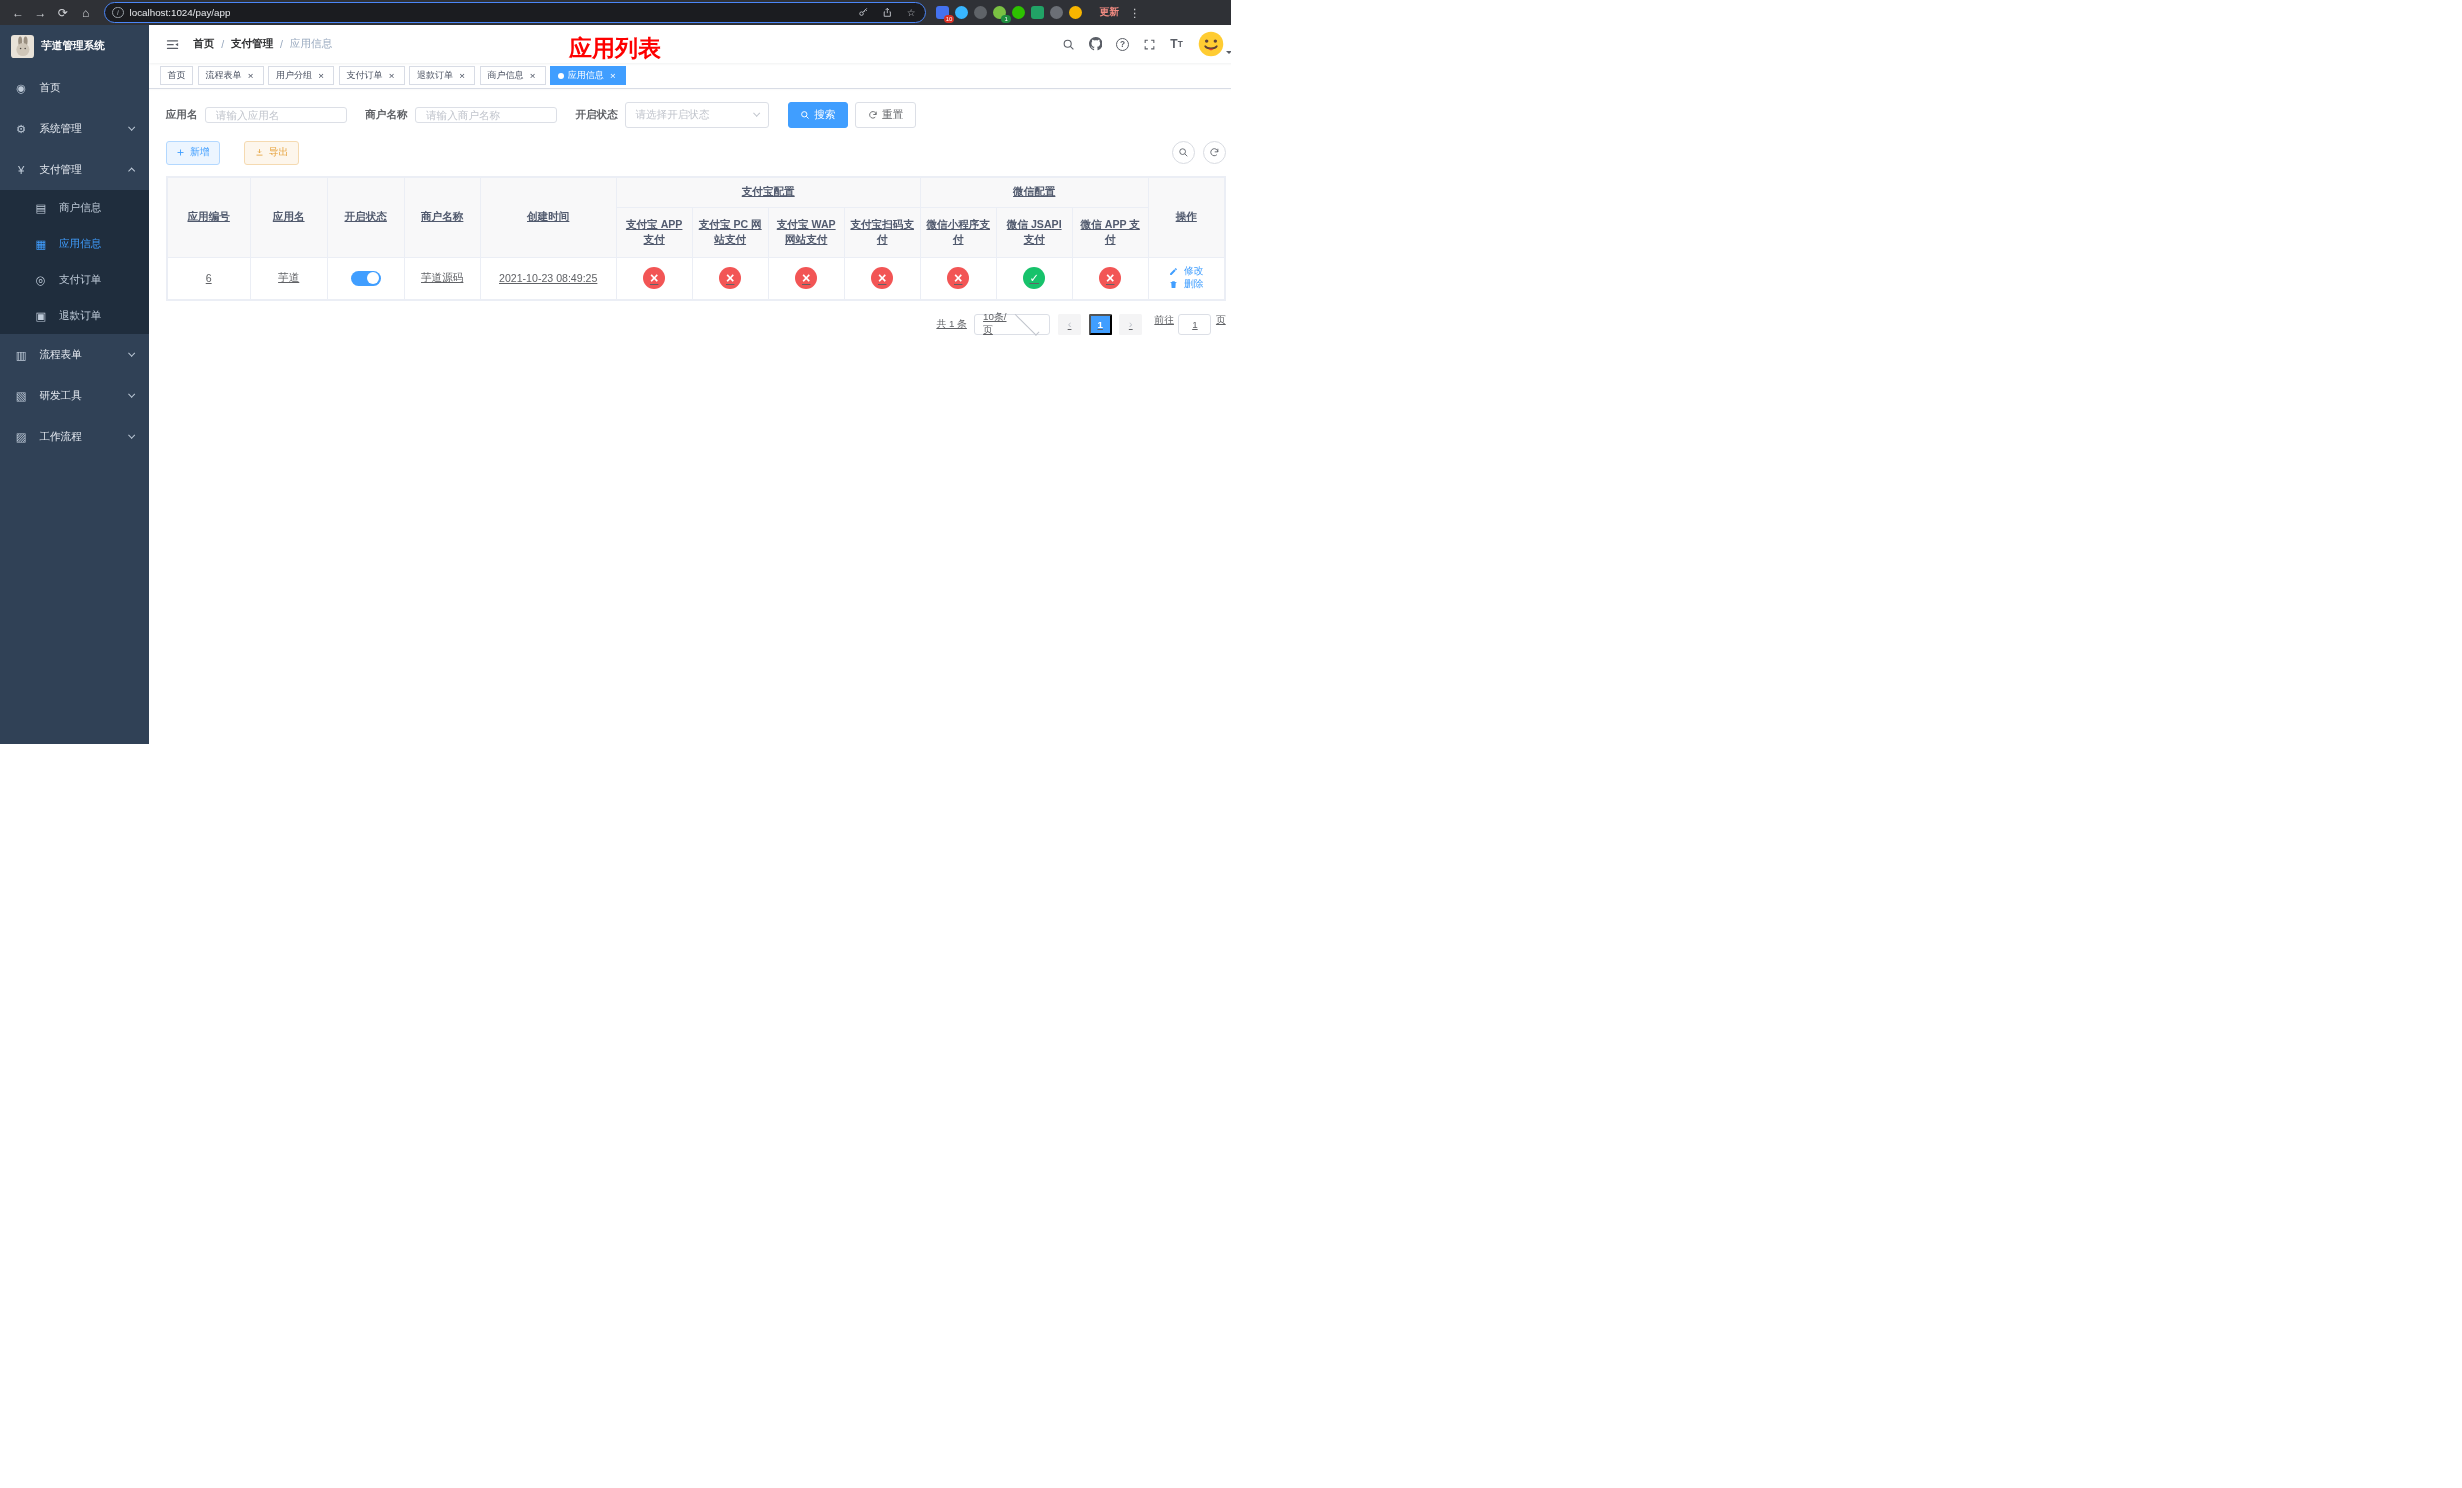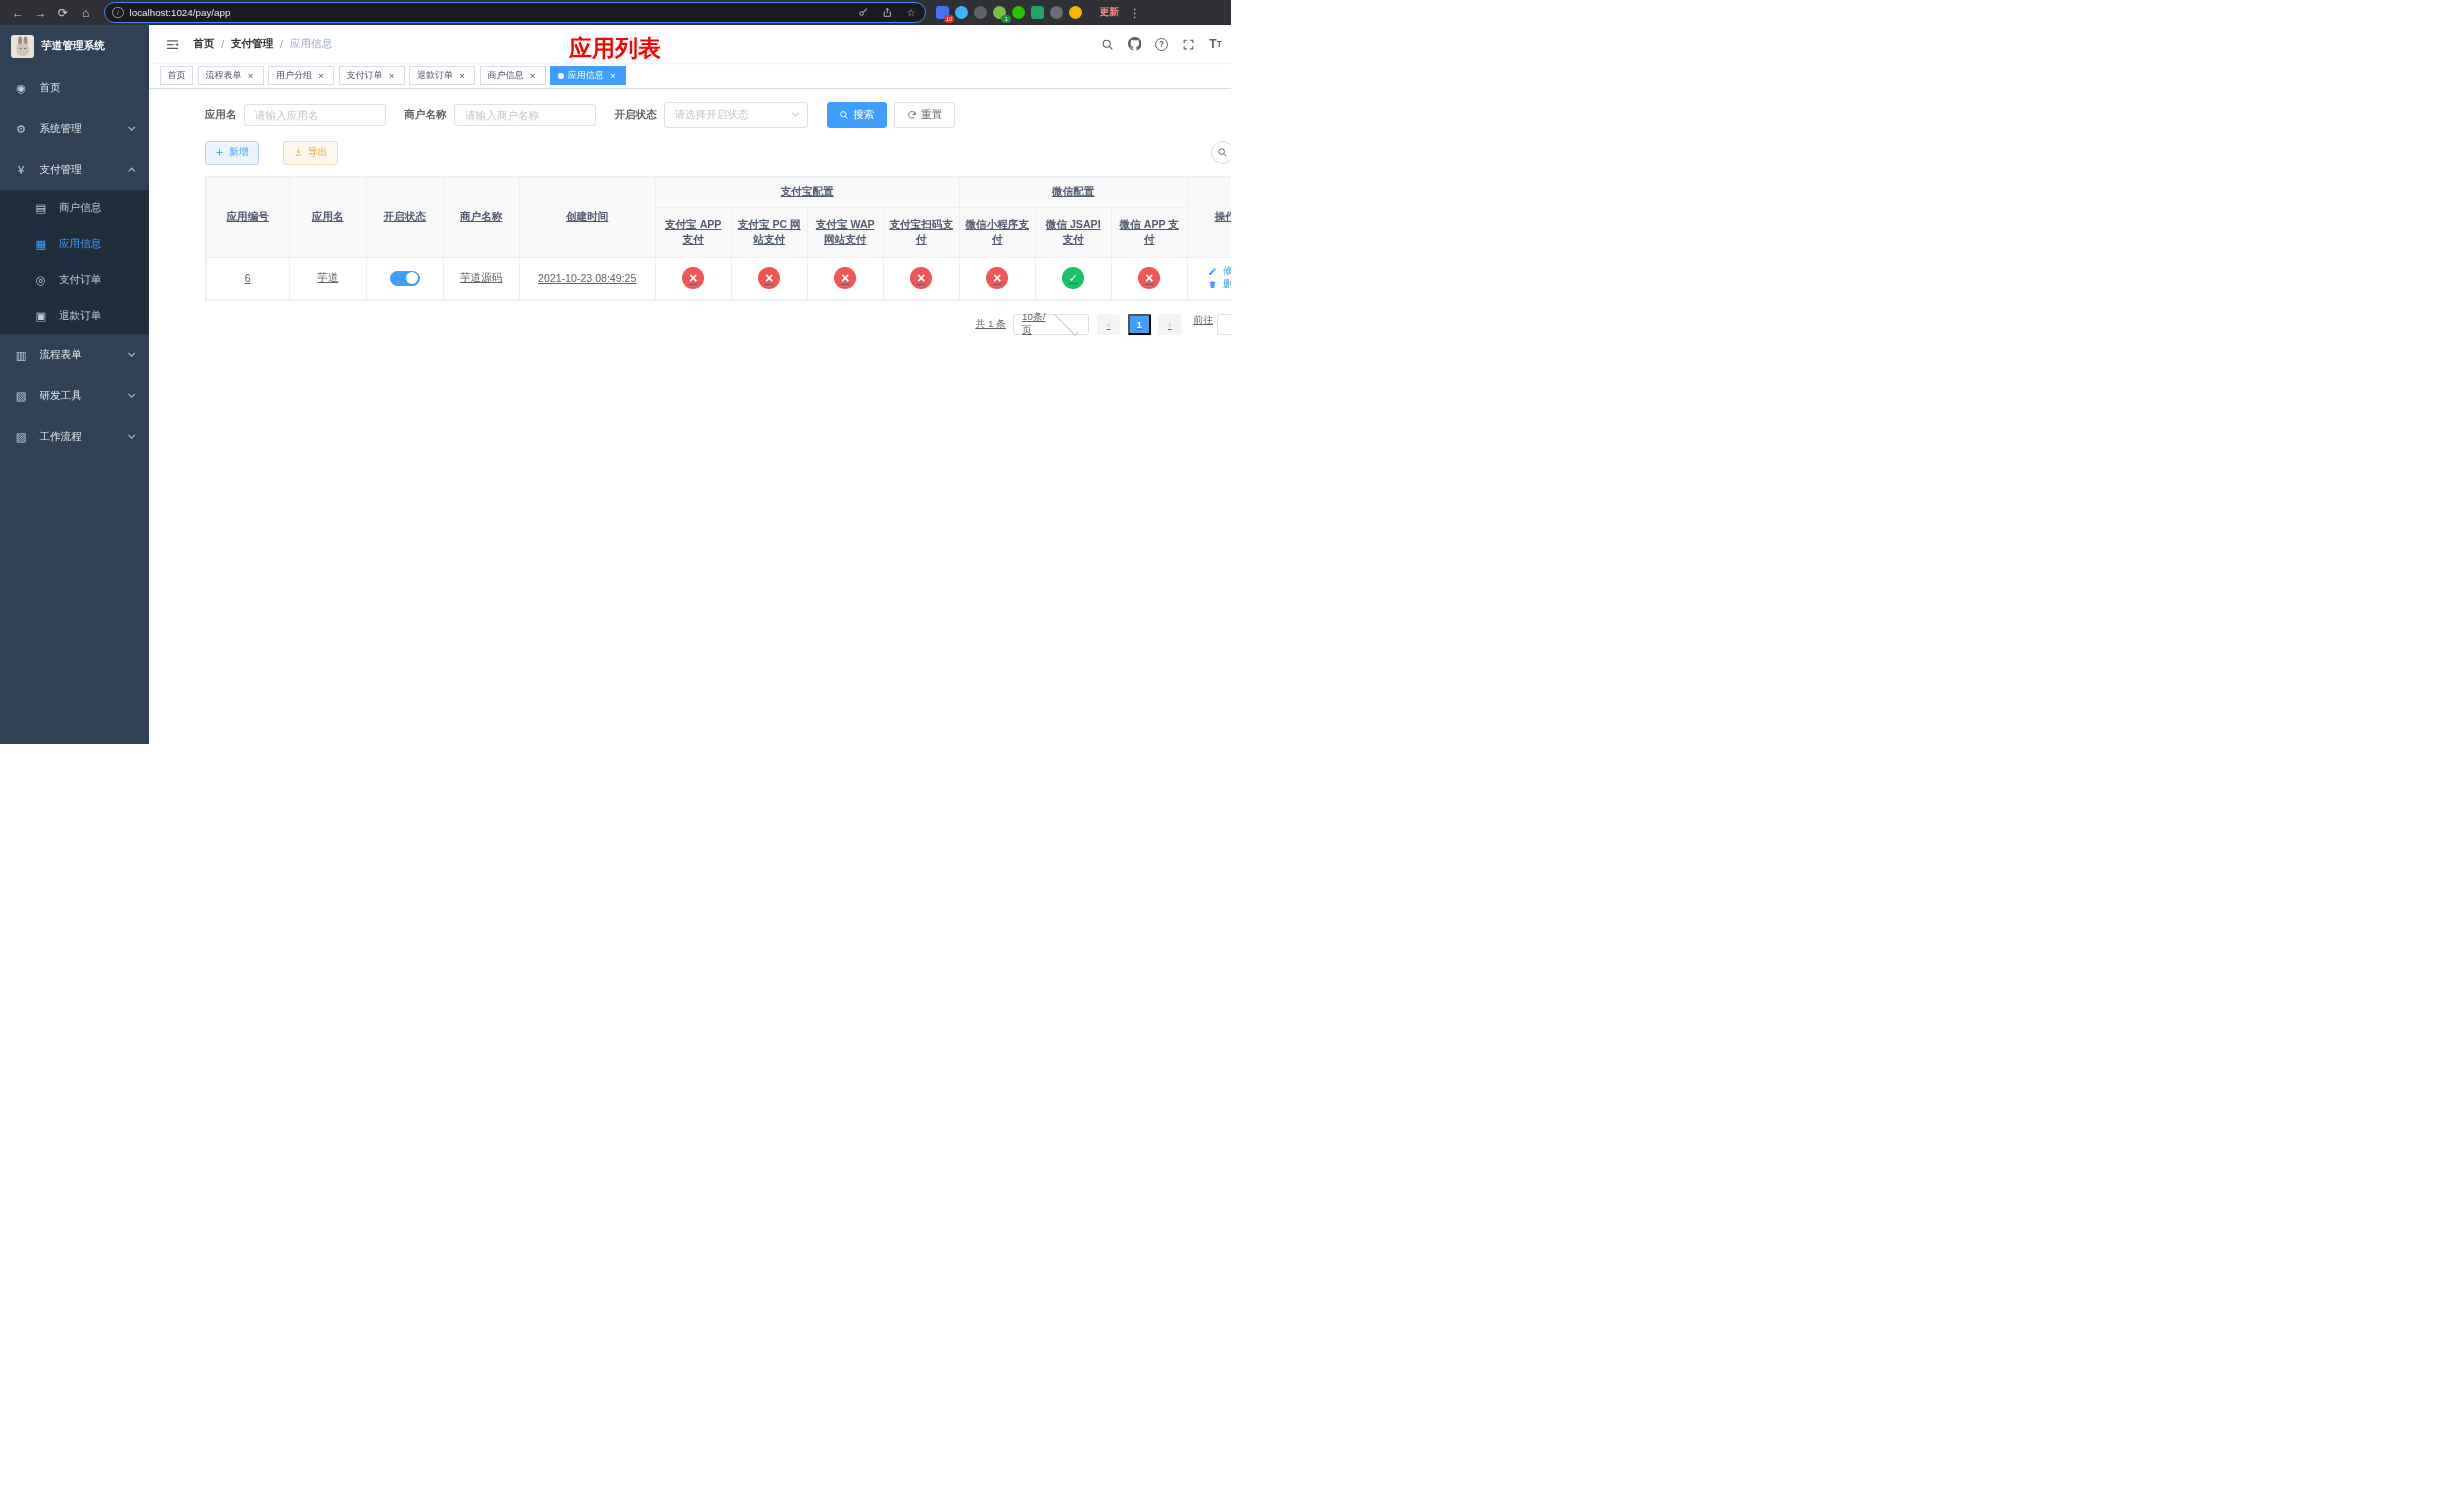--- a/index.html
+++ b/index.html
@@ -75,25 +75,25 @@
   .tags { height:26px; background:#fff; border-bottom:0.8px solid #d8dce5;
     box-shadow:0 0.8px 2.3px 0 rgba(0,0,0,.04); display:flex; align-items:center; padding:0 10.6px; gap:4.5px; }
   .tag { height:19.7px; display:inline-flex; align-items:center; gap:3.8px; padding:0 6.8px;
     border:0.8px solid #d8dce5; background:#fff; color:#495060; font-size:9px; cursor:pointer; }
   .tag .dot { width:6px; height:6px; border-radius:50%; background:#fff; }
   .tag .tclose { font-size:9.8px; line-height:1; width:10.6px; height:10.6px; border-radius:50%;
     display:flex; align-items:center; justify-content:center; }
   .tag.active { background:#409eff; border-color:#409eff; color:#fff; }
 
   
-  .content { flex:1; padding:13px 16.7px; overflow:hidden;margin-left:39px; }
+  .content { flex:1; padding:13px 16.7px; overflow:hidden; }
   .filter-row { display:flex; align-items:center; gap:7.6px; flex-wrap:nowrap; }
   .f-label { font-size:10.6px; font-weight:700; color:#606266; white-space:nowrap; }
   .f-label + .f-label, .gap-l { margin-left:10.6px; }
-  .el-input { height:22px; border:0.8px solid #dcdfe6; border-radius:3px; padding:0 9.8px;
+  .el-input { height:16px; border:0.8px solid #dcdfe6; border-radius:3px; padding:0 9.8px;
     font-size:10.6px; color:#606266; width:142px; outline:none; background:#fff; }
   .el-input::placeholder { color:#c0c4cc; }
   .el-select { width:144px; height:26px; border:0.8px solid #dcdfe6; border-radius:3px;
     display:flex; align-items:center; padding:0 9px; cursor:pointer; background:#fff; }
   .sel-text { font-size:10.6px; color:#c0c4cc; flex:1; white-space:nowrap; overflow:hidden; }
   .sel-chev { width:5.3px; height:5.3px; border-right:1.1px solid #c0c4cc; border-bottom:1.1px solid #c0c4cc;
     transform:rotate(45deg) translate(-0.8px,-0.8px); }
   .btn { height:26px; border-radius:3px; font-size:10.6px; display:inline-flex; align-items:center;
     gap:4.5px; padding:0 11.4px; cursor:pointer; border:0.8px solid #dcdfe6; background:#fff; color:#606266;
     white-space:nowrap; }

